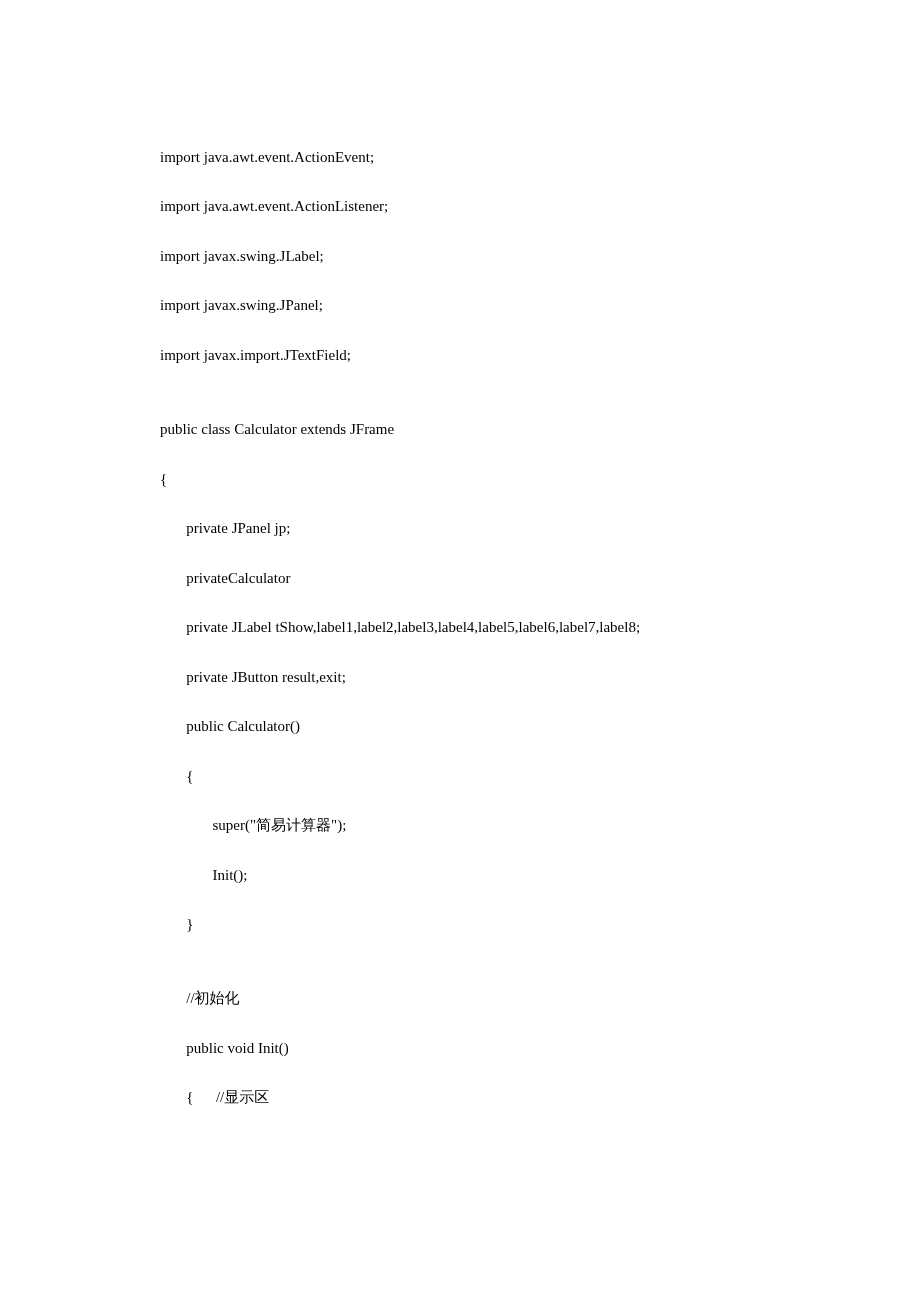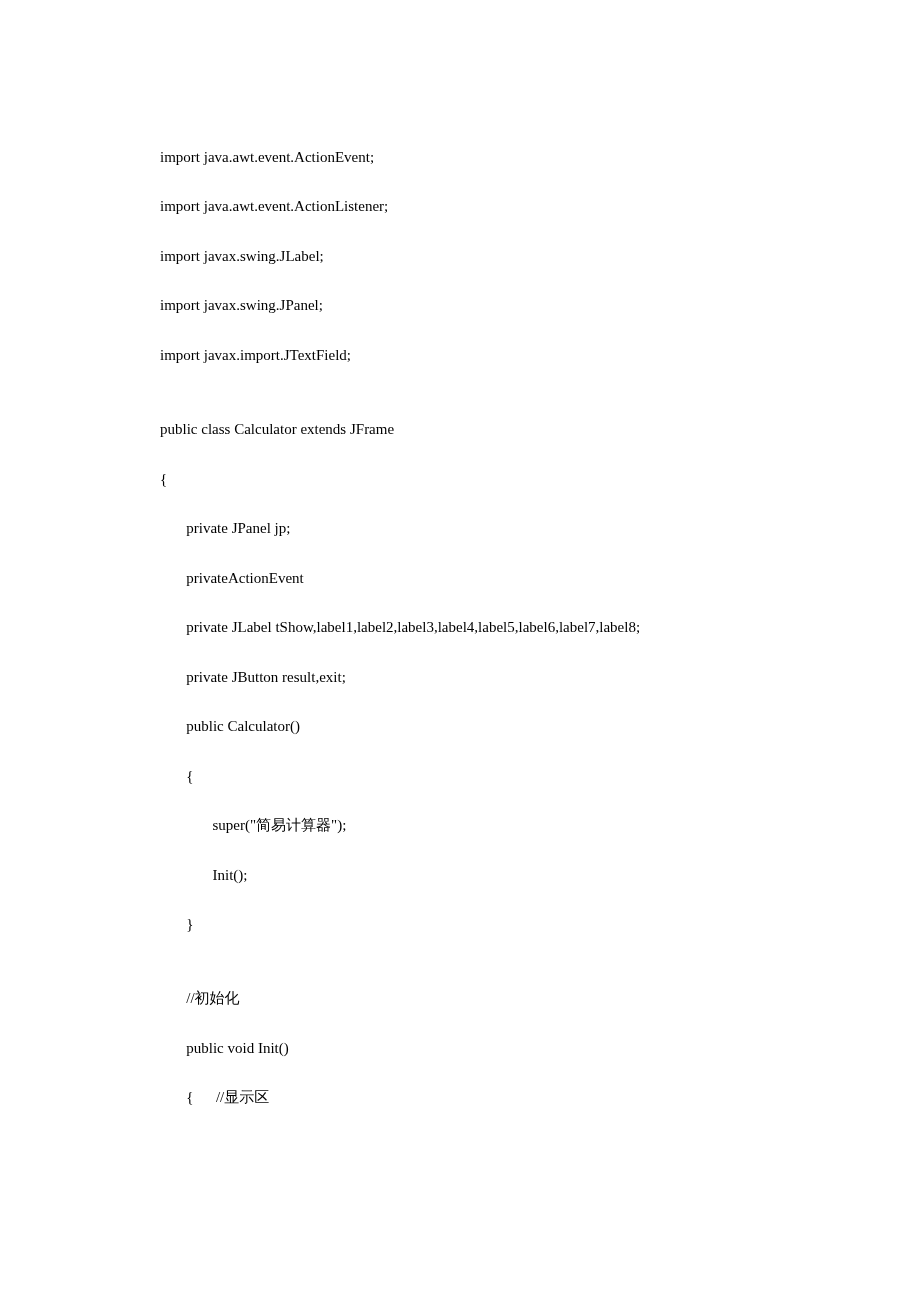--- a/index.html
+++ b/index.html
@@ -29,21 +29,21 @@
 <div class="page">
 <div>import java.awt.event.ActionEvent;</div>
 <div>import java.awt.event.ActionListener;</div>
 <div>import javax.swing.JLabel;</div>
 <div>import javax.swing.JPanel;</div>
 <div>import javax.import.JTextField;</div>
 <div></div>
 <div>public class Calculator extends JFrame</div>
 <div>{</div>
 <div>       private JPanel jp;</div>
-<div class="justify"><span>       private</span><span>ActionEvent</span></div>
+<div class="justify"><span>       private</span><span>Calculator</span></div>
 <div>       private JLabel tShow,label1,label2,label3,label4,label5,label6,label7,label8;</div>
 <div>       private JButton result,exit;</div>
 <div>       public Calculator()</div>
 <div>       {</div>
 <div>              super("简易计算器");</div>
 <div>              Init();</div>
 <div>       }</div>
 <div></div>
 <div>       //初始化</div>
 <div>       public void Init()</div>

